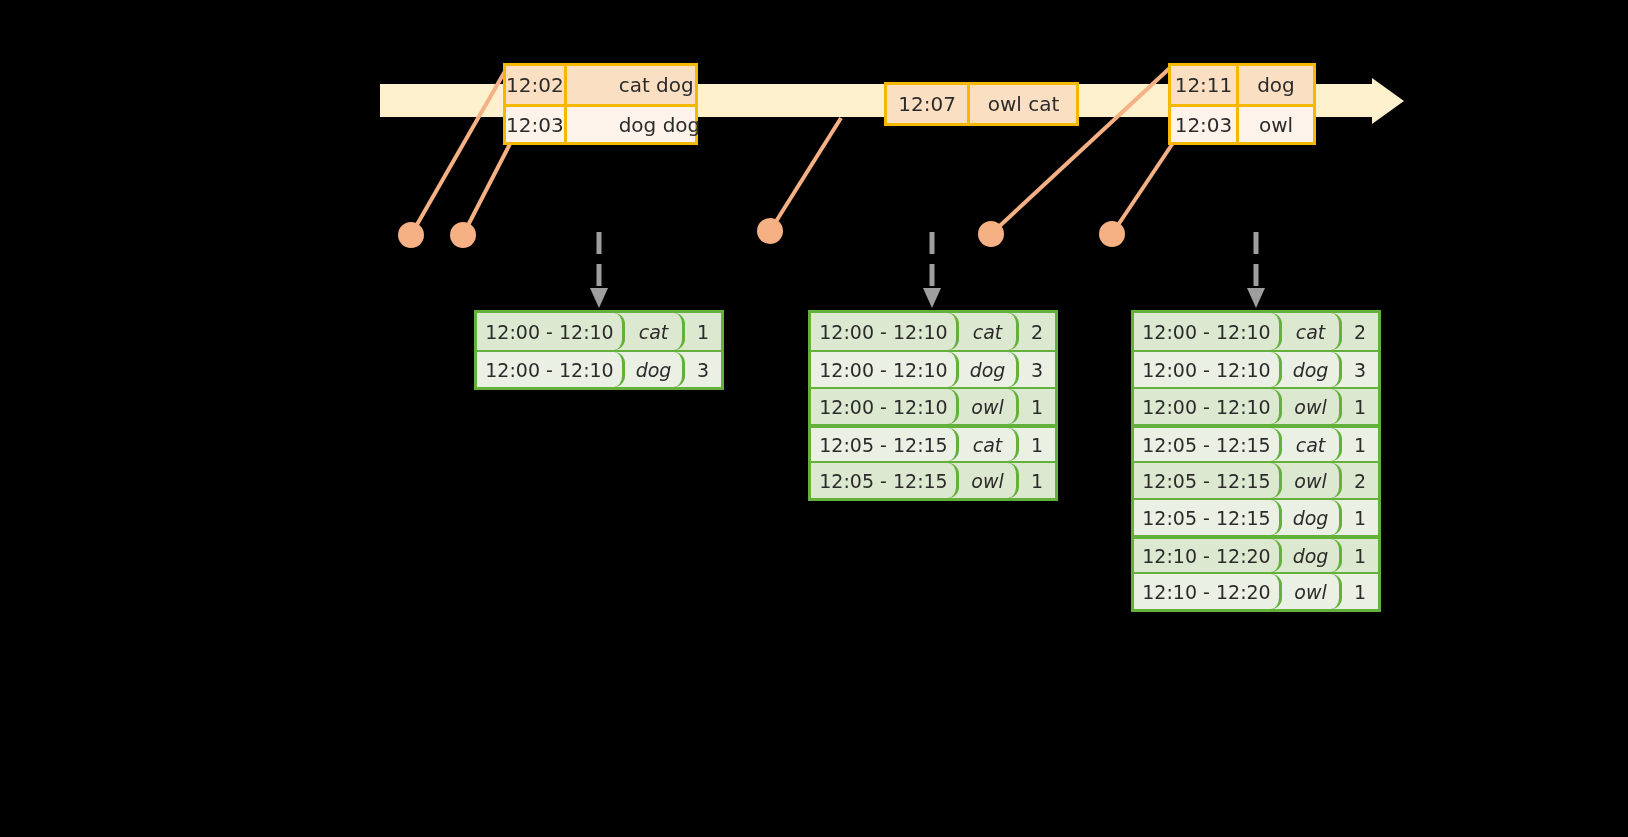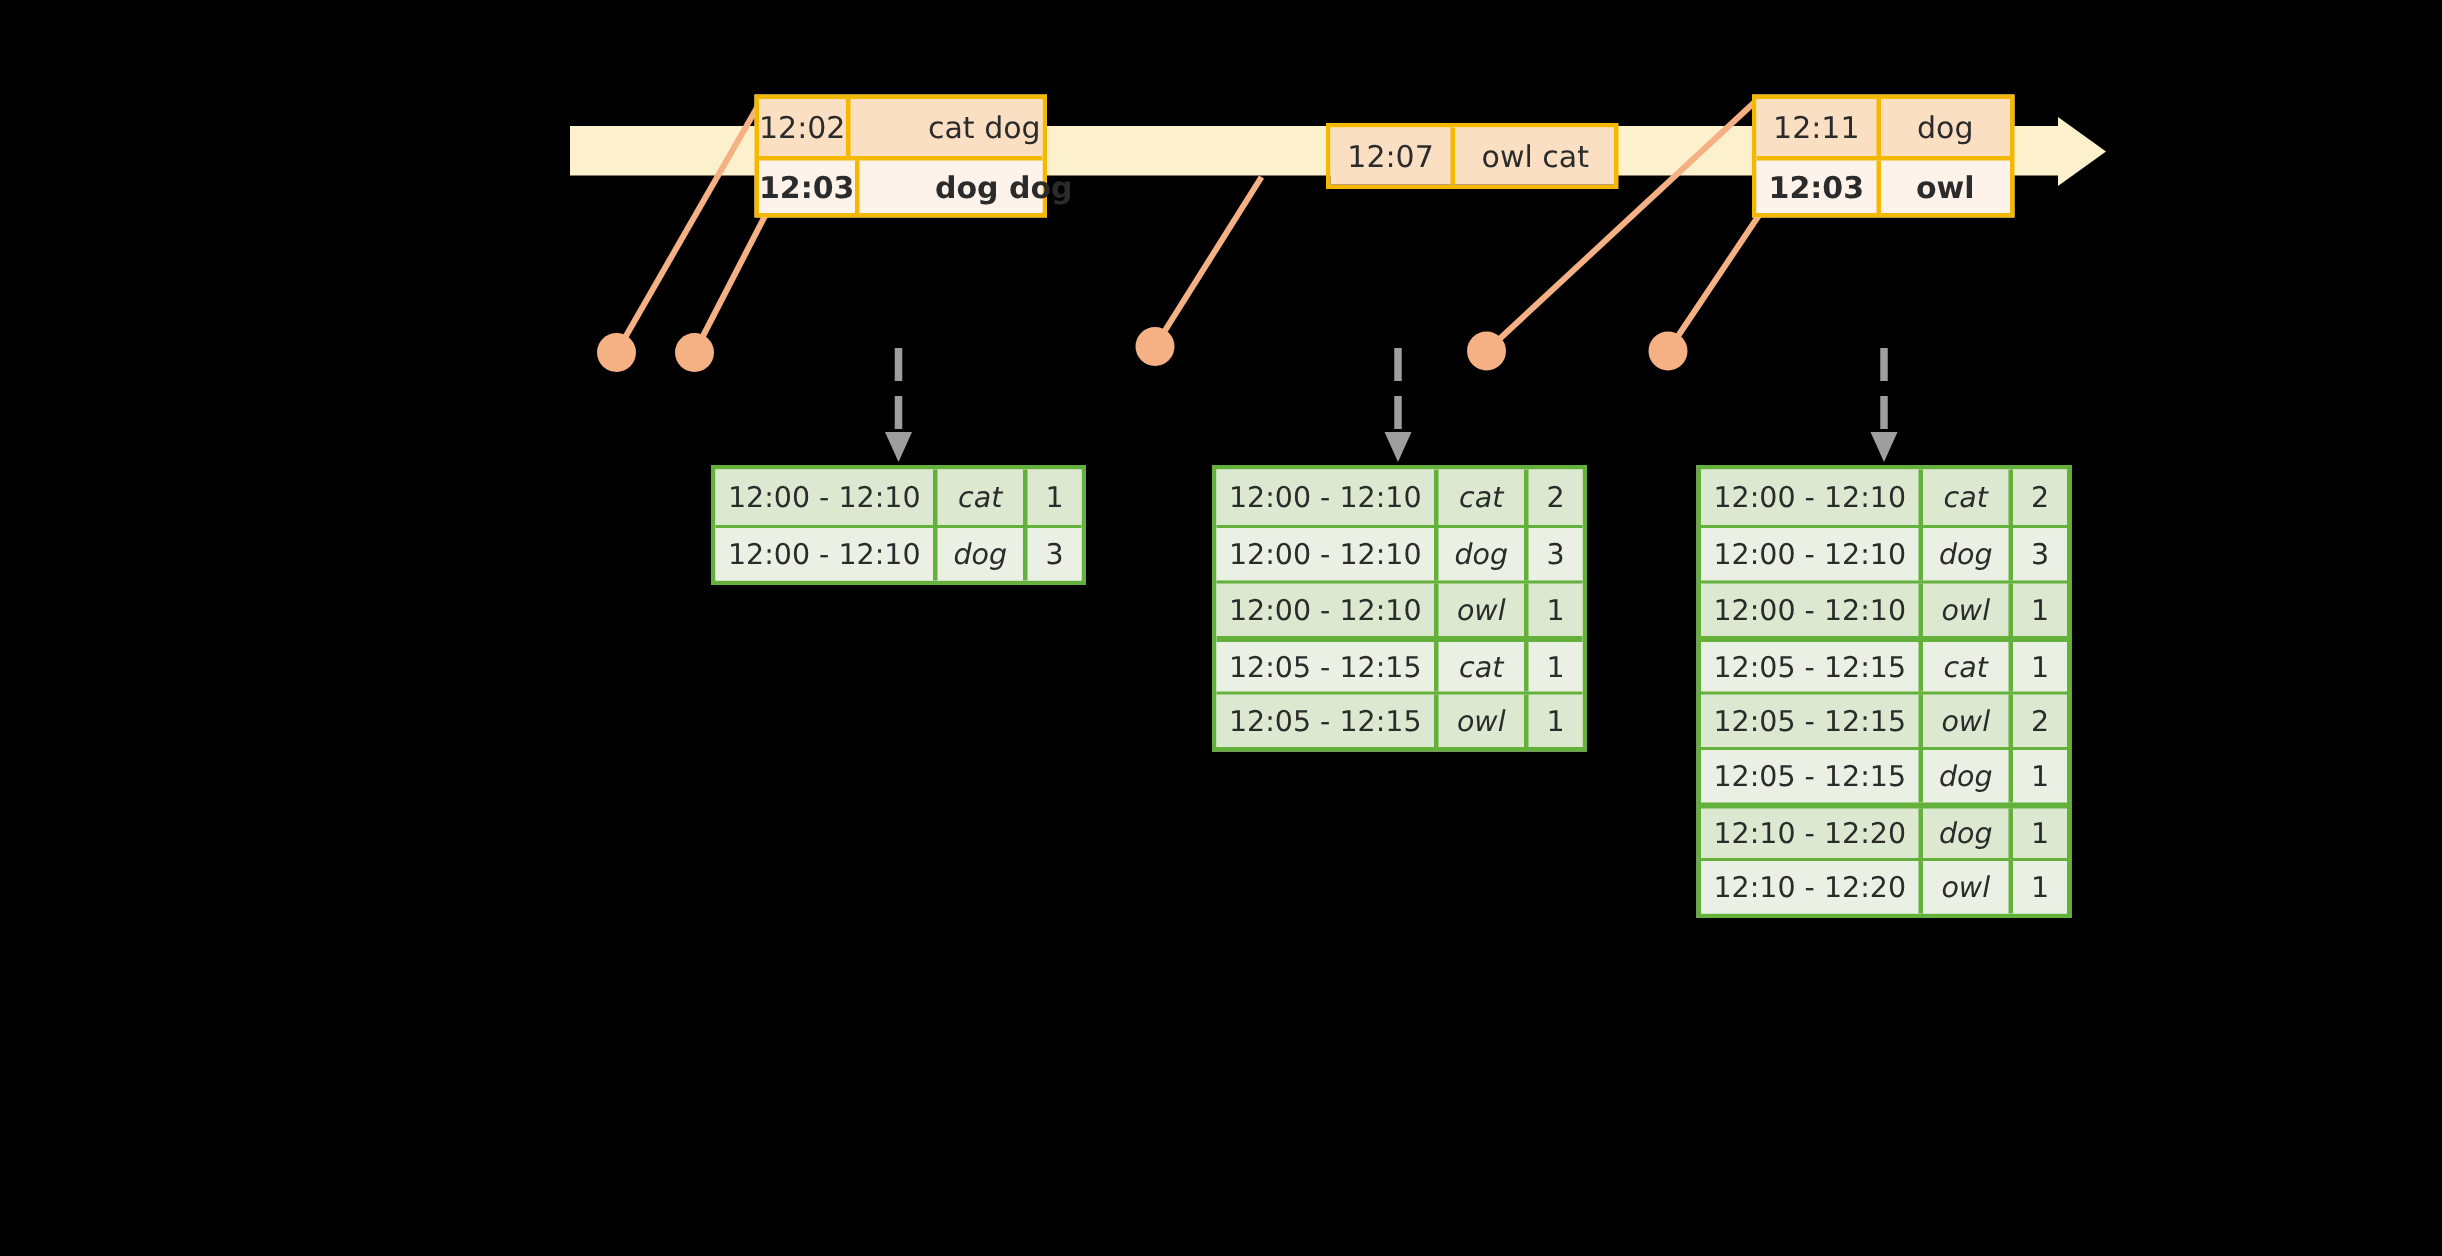--- a/index.html
+++ b/index.html
@@ -53,21 +53,20 @@
     box-sizing: border-box;
     background: #fdf0e2;
   }
   .event-row {
     display: flex;
     box-sizing: border-box;
     height: 38px;
   }
   .event-row + .event-row {
     border-top: 3px solid #f5b800;
-    font-weight: bold;
   }
   .event-row.shade-a { background: #fbdfc2; }
   .event-row.shade-b { background: #fdf3ea; }
   .event-cell {
     display: flex;
     align-items: center;
     justify-content: center;
     font-size: 20px;
     color: #2b2b2b;
     box-sizing: border-box;
@@ -79,21 +78,21 @@
   }
   .event-cell.words {
     flex: 1 1 auto;
     padding: 0 10px;
   }
 
   #event-box-1 { left: 503px; top: 63px;  width: 195px; }
   #event-box-1 .event-cell.words { width: 109px; margin-left: 42px; }
   #event-box-2 { left: 884px; top: 82px;  width: 195px; }
   #event-box-2 .event-cell.words { width: 109px; padding-left: 11px; }
-  #event-box-3 { left: 1168px; top: 63px; width: 175px; }
+  #event-box-3 { left: 1168px; top: 63px; width: 148px; }
   #event-box-3 .event-cell.words { width: 89px; }
 
   
   #connectors {
     position: absolute;
     left: 0; top: 0;
     width: 1628px;
     height: 837px;
     pointer-events: none;
   }
@@ -130,20 +129,21 @@
   .res-row.shade-a { background: #dde8d0; }
   .res-row.shade-b { background: #eaf0e4; }
   .res-cell {
     display: flex;
     align-items: center;
     justify-content: center;
     font-size: 19px;
     color: #2b2b2b;
     box-sizing: border-box;
     white-space: nowrap;
+    border-radius: 11px;
   }
   .res-cell.window {
     width: 148px;
     border-right: 3px solid #63b13b;
   }
   .res-cell.word {
     width: 60px;
     border-right: 3px solid #63b13b;
     font-style: italic;
   }

